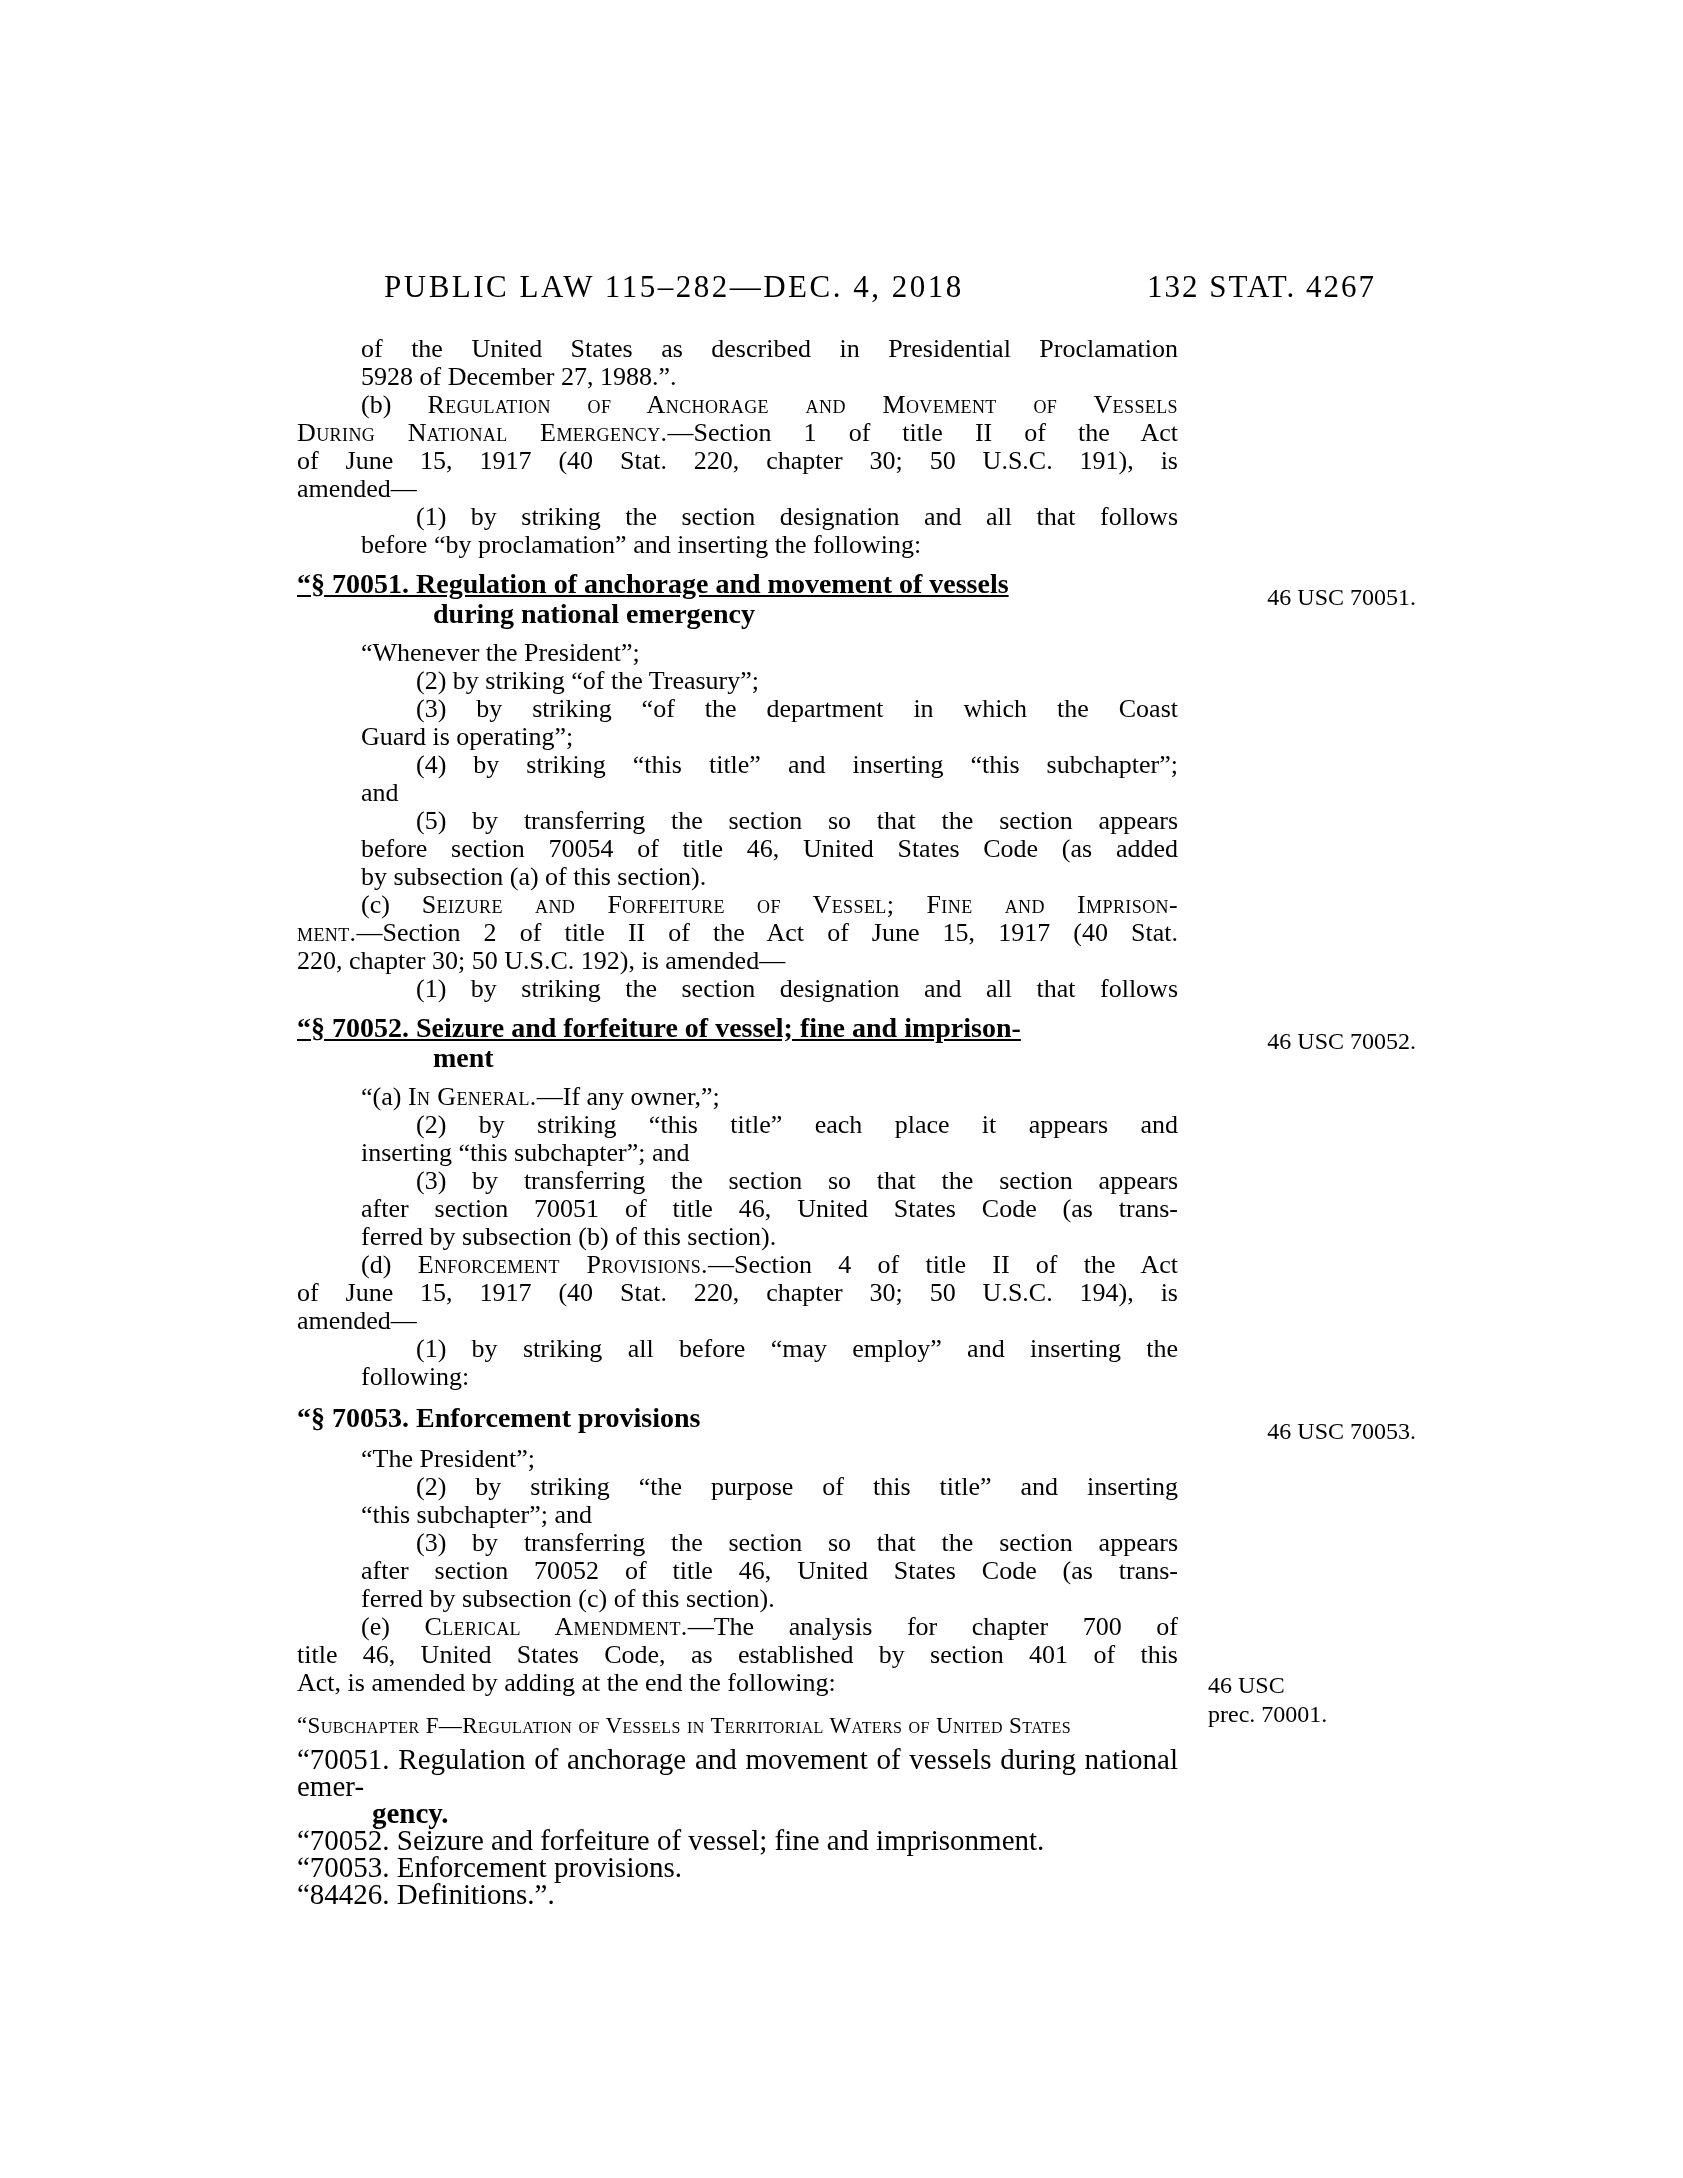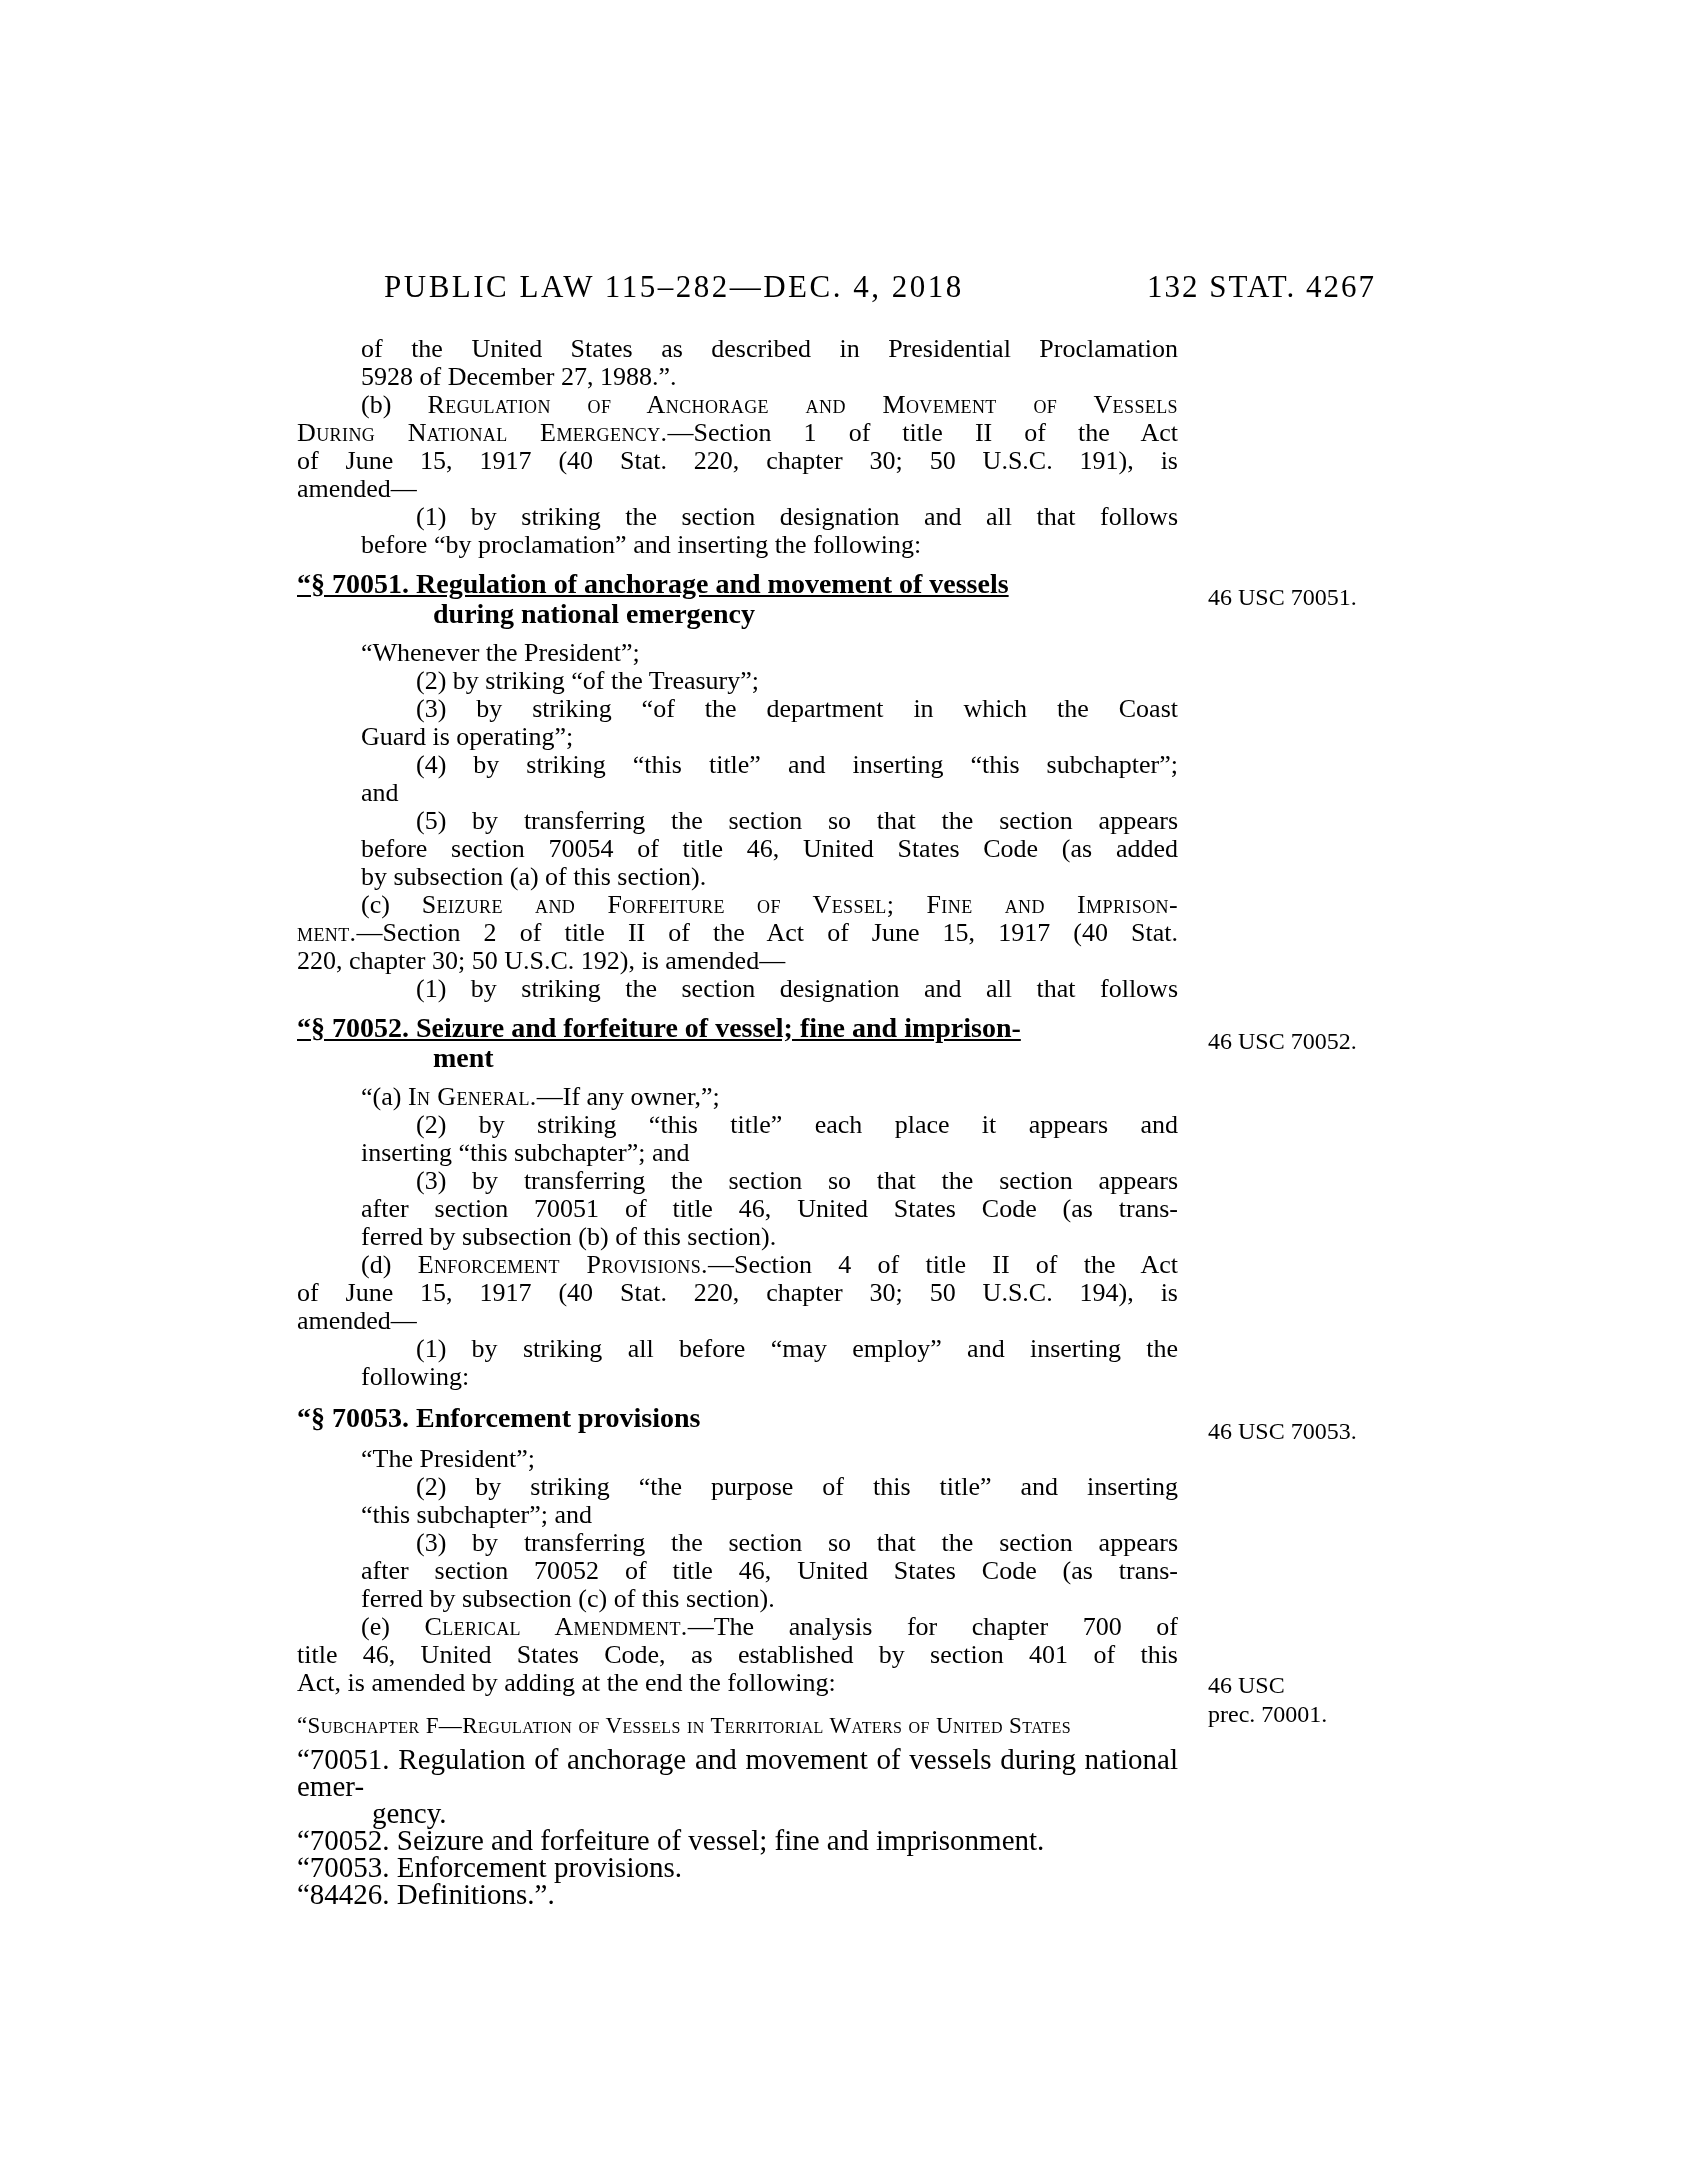--- a/index.html
+++ b/index.html
@@ -28,28 +28,28 @@
   .ind1{margin-left:64px;}
   .ind2{margin-left:119px;}
   .jl{text-align:justify;text-align-last:justify;}
   .sc{font-variant:small-caps;letter-spacing:0.4px;}
   .h{font-weight:bold;font-size:28px;line-height:30px;}
   .h.first{margin-top:10px;text-decoration:underline;}
   .h.cont{margin-left:136px;margin-bottom:10px;}
   .h.single{margin-top:12px;margin-bottom:12px;}
   .sh{font-size:23px;line-height:26px;margin-top:16px;margin-bottom:7px;}
   .al{font-size:29px;line-height:27px;}
-  .al.cont{margin-left:75px;}
+  .al.cont{margin-left:75px;font-weight:bold;}
   .note{
     position:absolute;left:911px;top:2px;width:208px;
     font-size:24px;line-height:29px;font-weight:normal;
     font-variant:normal;letter-spacing:0;
     text-align:left;text-align-last:auto;white-space:nowrap;
   }
-  .h .note{top:14px;}
+  .h .note{top:14px;text-align:right;}
 </style>
 </head>
 <body>
 
 <div class="page">
   <div class="law-title">PUBLIC LAW 115–282—DEC. 4, 2018</div>
   <div class="stat-no">132 STAT. 4267</div>
   <div class="content">
       <div class="blk ind1 jl"><span>of the United States as described in Presidential Proclamation</span></div>
       <div class="blk ind1"><span>5928 of December 27, 1988.”.</span></div>

